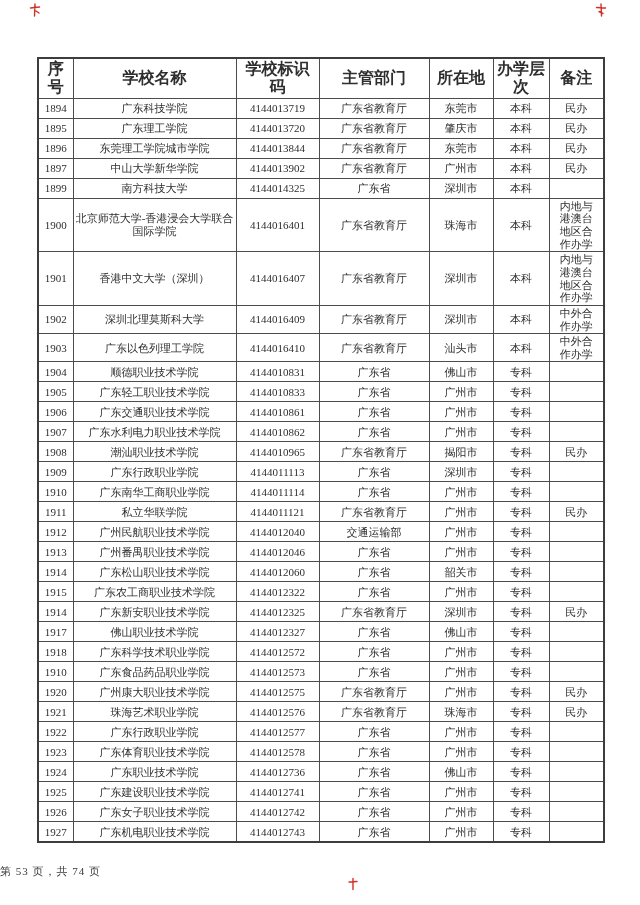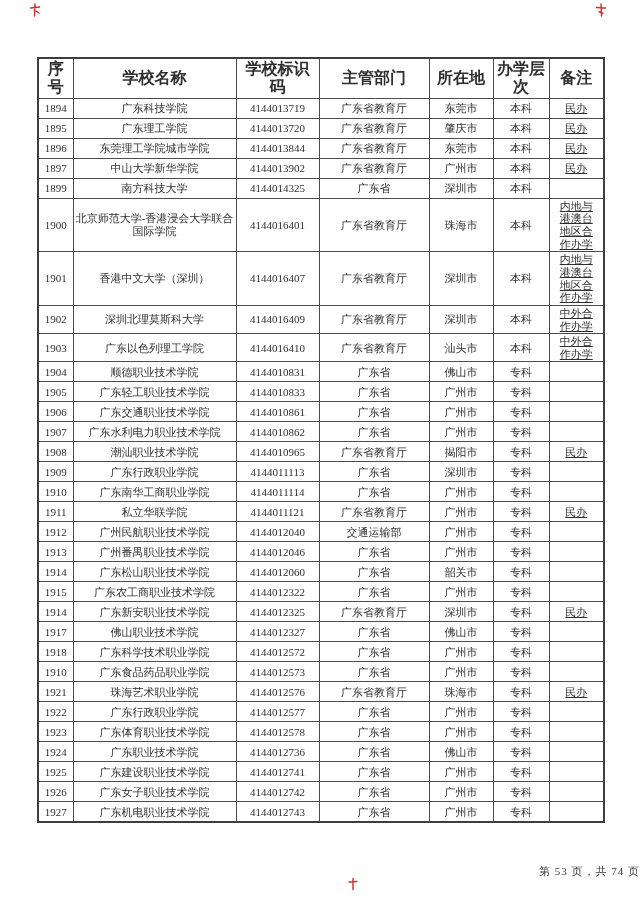--- a/index.html
+++ b/index.html
@@ -10,23 +10,23 @@
   }
   .table-wrap{position:absolute;left:37px;top:57px;width:566px;}
   table{border-collapse:collapse;width:100%;table-layout:fixed;border:2px solid #3d3d3d;}
   th,td{
     border:1px solid #4c4c4c;text-align:center;vertical-align:middle;
     font-size:11px;line-height:1.15;padding:1px 2px;color:#2e2e2e;
     overflow:hidden;word-break:break-all;
   }
   th{height:20px;font-weight:bold;font-size:16px;}
   td{height:17px;}
-  td:nth-child(7){padding:1px 5px;text-decoration:underline;}
+  td:nth-child(7){padding:1px 5px;}
   .footer{
-    position:absolute;left:0;top:864px;width:100%;text-align:right;
+    position:absolute;left:0;top:864px;width:100%;text-align:left;
     font-size:11px;color:#3a3a3a;letter-spacing:1px;
   }
   .red-mark{position:absolute;width:12px;height:14px;pointer-events:none;}
   .red-mark svg{width:100%;height:100%;}
   .mark-tl{left:29px;top:3px;}
   .mark-tr{left:595px;top:3px;}
   .mark-bottom{left:347px;top:877px;}
 </style>
 </head>
 <body>
@@ -289,20 +289,29 @@
         <tr>
     <td>1910</td>
     <td>广东食品药品职业学院</td>
     <td>4144012573</td>
     <td>广东省</td>
     <td>广州市</td>
     <td>专科</td>
     <td></td>
   </tr>
         <tr>
+    <td>1920</td>
+    <td>广州康大职业技术学院</td>
+    <td>4144012575</td>
+    <td>广东省教育厅</td>
+    <td>广州市</td>
+    <td>专科</td>
+    <td>民办</td>
+  </tr>
+        <tr>
     <td>1921</td>
     <td>珠海艺术职业学院</td>
     <td>4144012576</td>
     <td>广东省教育厅</td>
     <td>珠海市</td>
     <td>专科</td>
     <td>民办</td>
   </tr>
         <tr>
     <td>1922</td>

